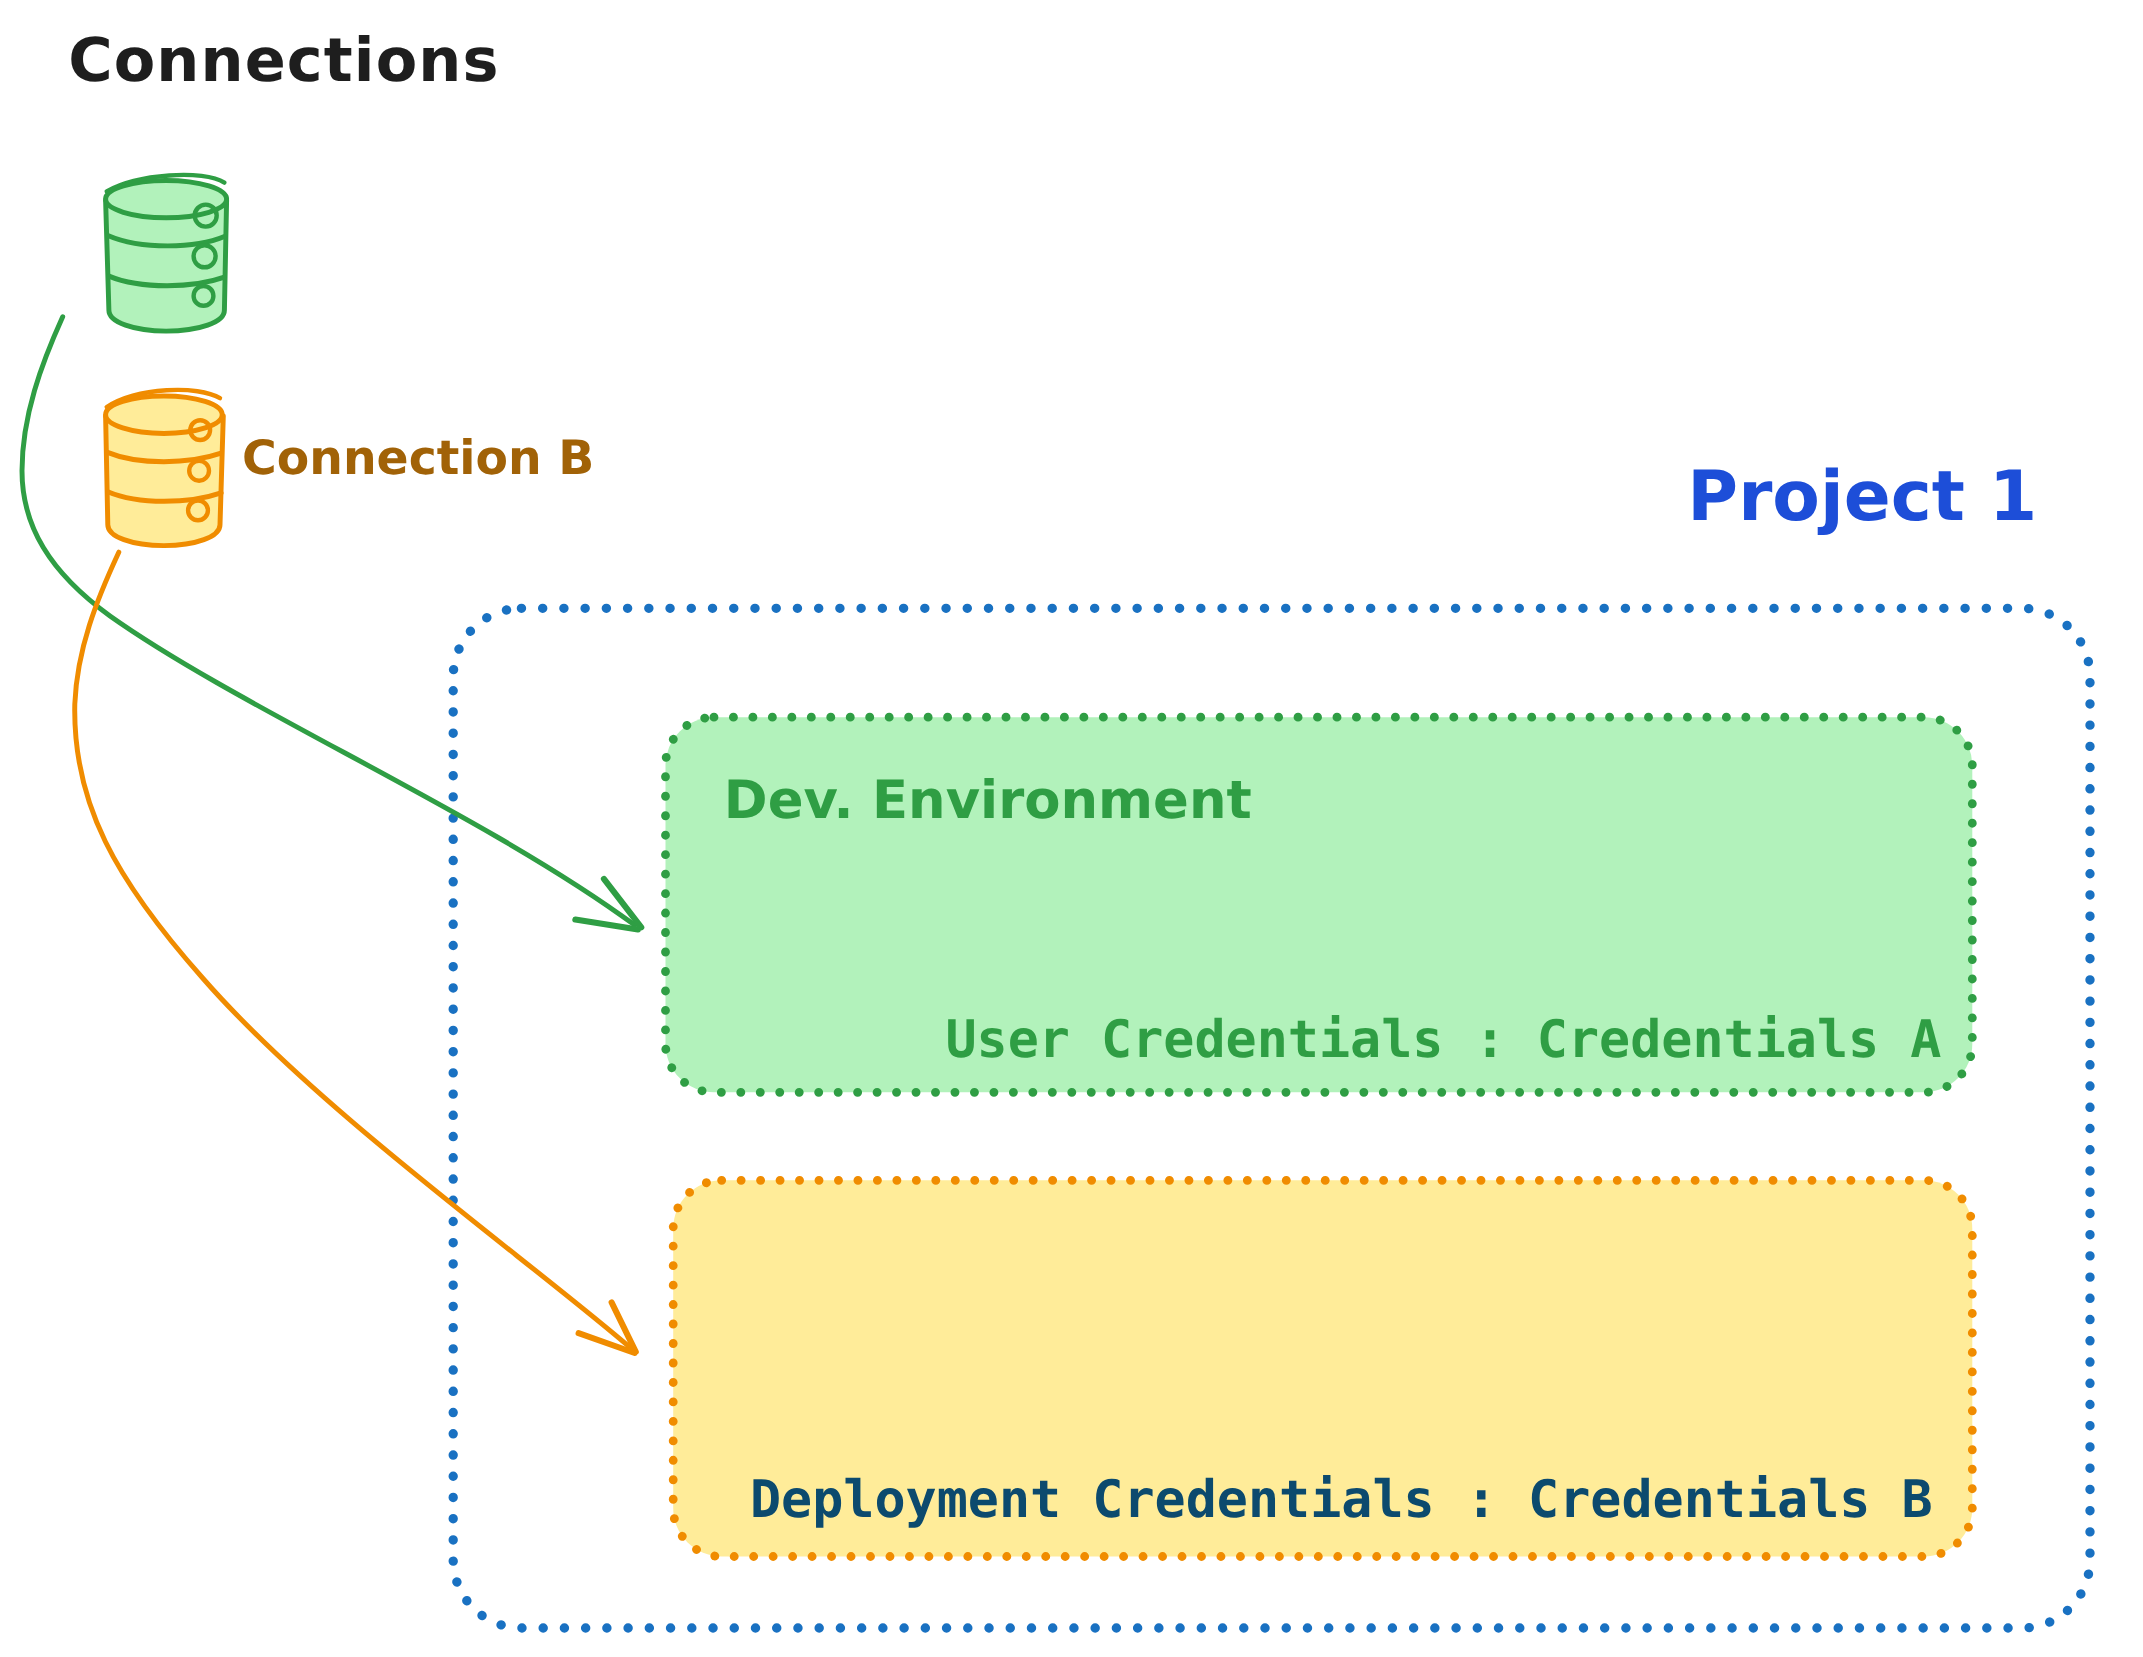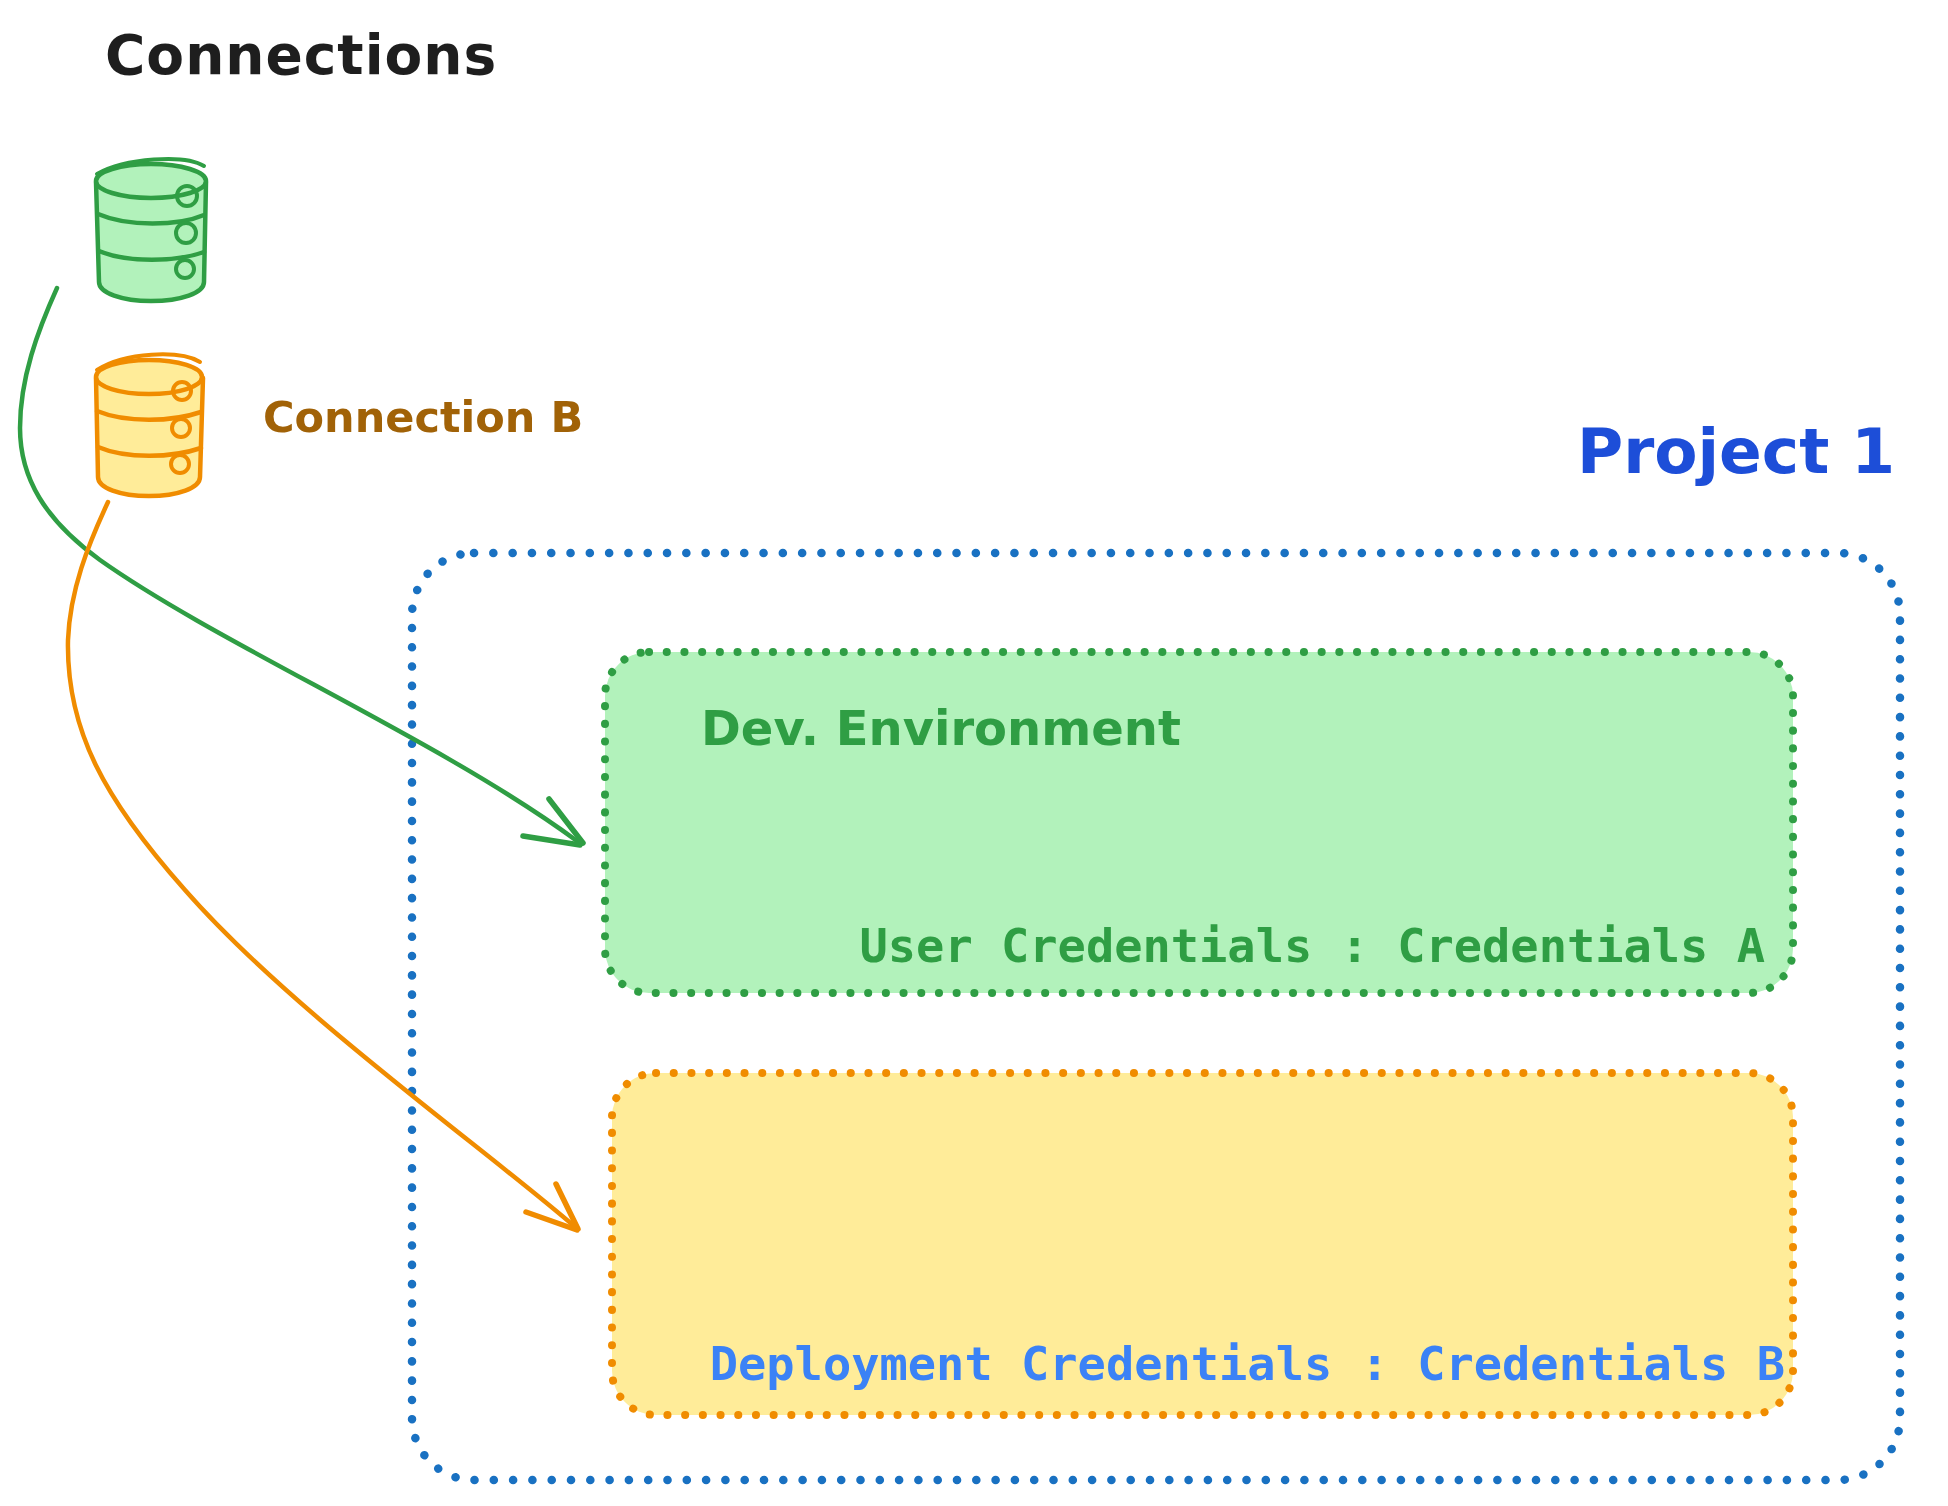--- a/index.html
+++ b/index.html
@@ -4,33 +4,33 @@
 <style>
   html,body{margin:0;padding:0;background:#ffffff;}
   .canvas{
     position:relative;
     width:1948px;height:1506px;
     background:#ffffff;
     overflow:hidden;
     font-family:"DejaVu Sans", sans-serif;
   }
   .canvas svg.layer{position:absolute;left:0;top:0;}
-  .label{position:absolute;line-height:1;white-space:nowrap;font-weight:600;margin-left:43px;}
+  .label{position:absolute;line-height:1;white-space:nowrap;font-weight:600;}
   .diagram-title{left:62px;top:28px;font-size:55px;color:#1e1e1e;letter-spacing:1px;}
   .conn-label{font-size:43px;}
   .conn-a{left:225px;top:198px;color:#2f9e44;}
   .conn-b{left:220px;top:396px;color:#a16207;}
   .project-title{left:1513px;top:420px;width:360px;text-align:center;font-size:63px;color:#1d4ed8;}
   .env-name{font-size:48px;}
   .dev-name{left:658px;top:704px;color:#2f9e44;}
   .prod-name{left:668px;top:1112px;color:#f08c00;}
   .creds{position:absolute;line-height:1;white-space:nowrap;text-align:right;
          font-family:"DejaVu Sans Mono", monospace;font-weight:700;font-size:47px;}
   .dev-creds{left:605px;top:922px;width:1160px;color:#2f9e44;}
-  .prod-creds{left:632px;top:1340px;width:1153px;color:#3b82f6;}
+  .prod-creds{left:604px;top:1340px;width:1153px;color:#0c4a6e;}
 </style>
 </head>
 <body>
 
 <div class="canvas">
 
   <svg class="layer" width="1948" height="1506" viewBox="0 0 1948 1506">
 
     <rect x="412" y="553" width="1488" height="927" rx="62" ry="62" fill="none" stroke-width="8.5" stroke-linecap="round" stroke-dasharray="0.1 19.2" stroke="#1971c2"></rect>
 

